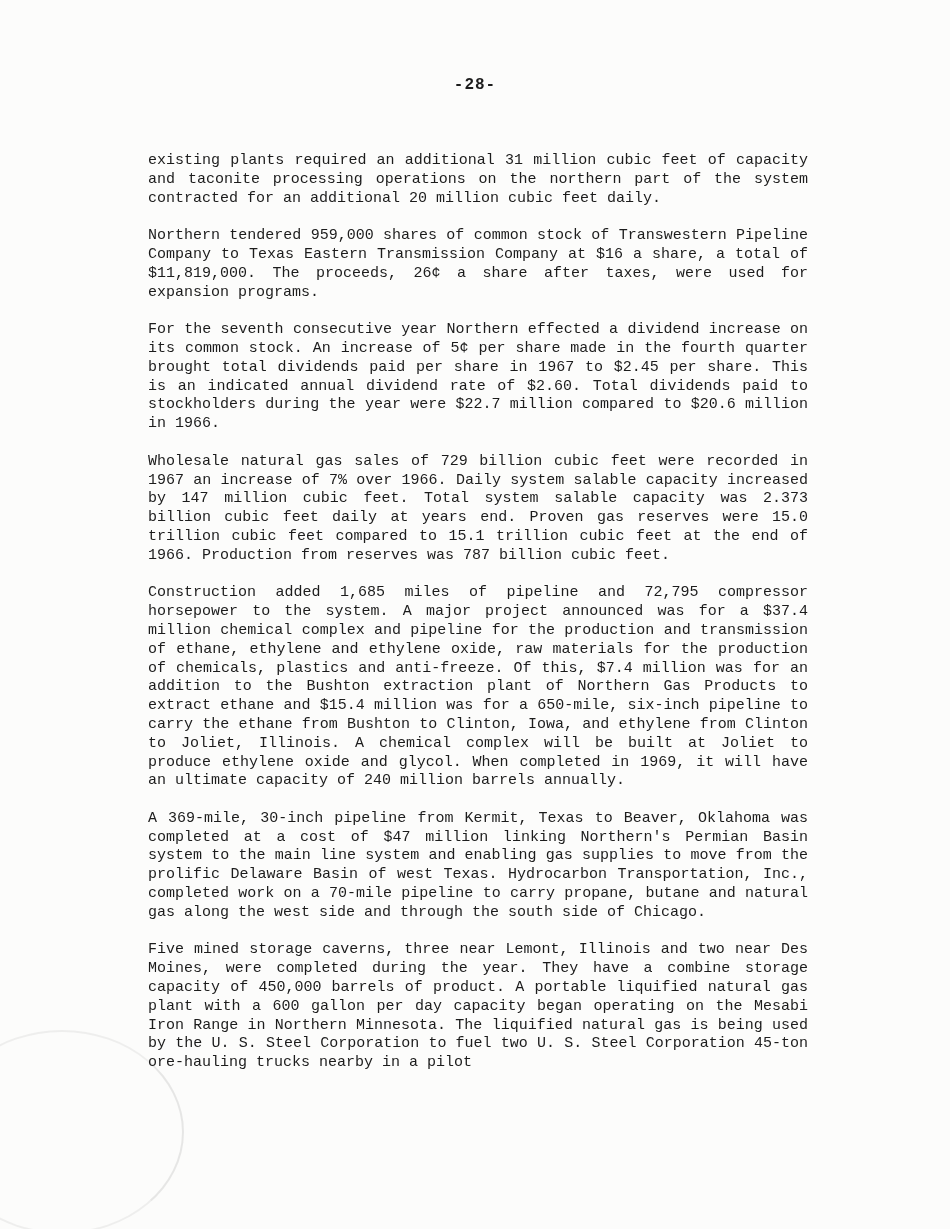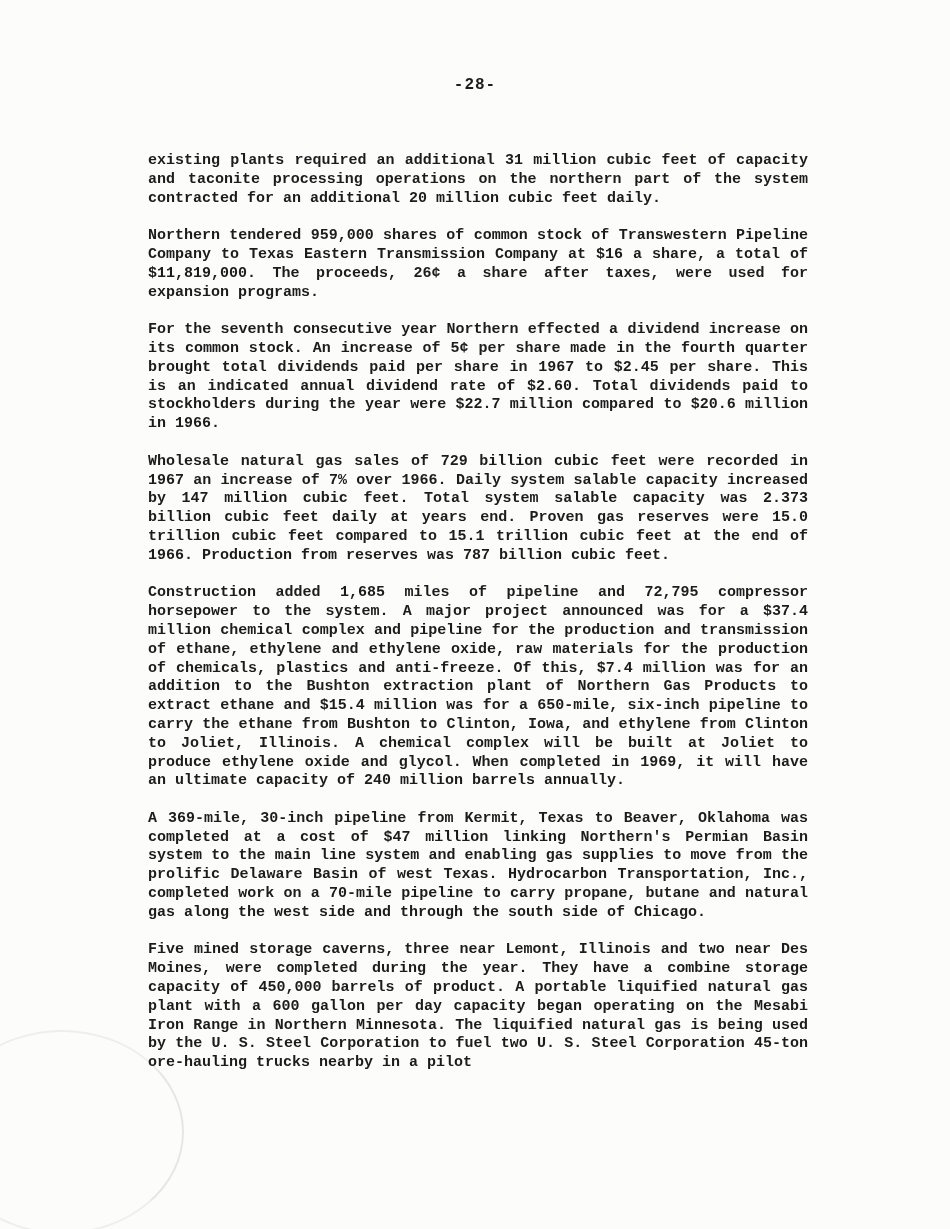--- a/index.html
+++ b/index.html
@@ -44,21 +44,21 @@
     top: 152px;
     left: 148px;
     width: 660px;
   }
   .body-column p {
     margin: 0 0 18.8px 0;
     font-size: 15px;
     line-height: 18.8px;
     text-align: justify;
     text-justify: inter-word;
-    font-weight: bold;
+    font-weight: normal;
     -webkit-font-smoothing: antialiased;
   }
 </style>
 </head>
 <body>
 
 <div class="sheet">
   <div class="scan-artifact"></div>
 
   <div class="page-number">-28-</div>

